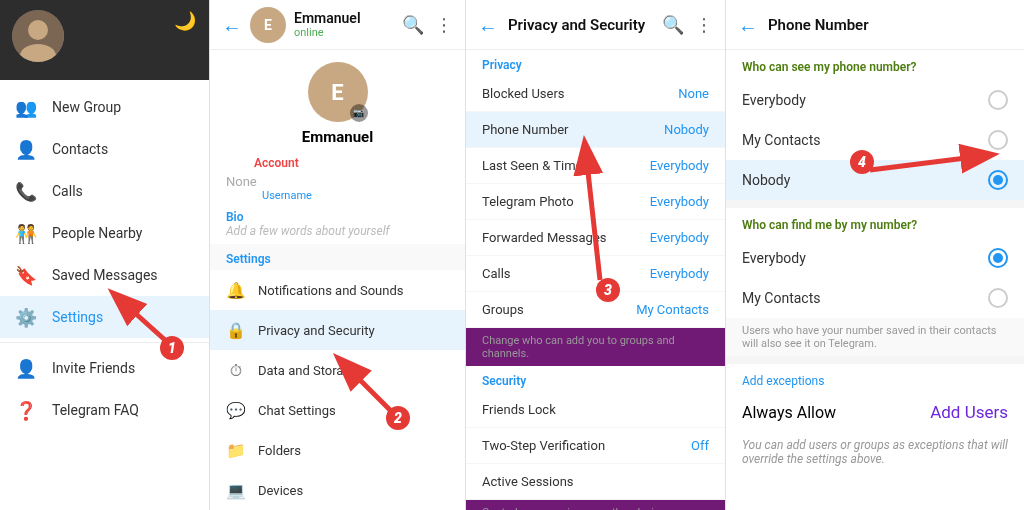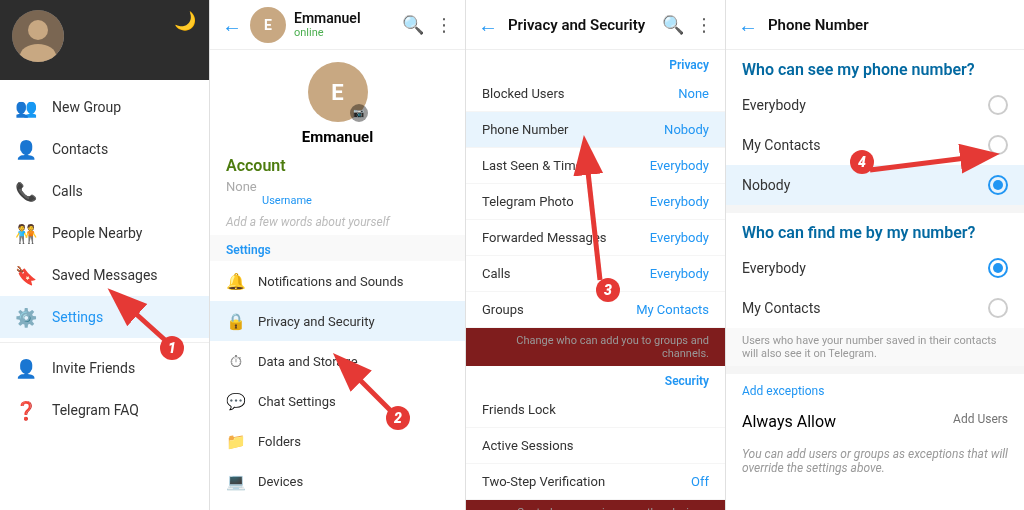--- a/index.html
+++ b/index.html
@@ -99,42 +99,42 @@
     .privacy-item {
       padding: 10px 16px;
       display: flex; justify-content: space-between; align-items: center;
       font-size: 13px; color: #333; cursor: pointer;
       border-bottom: 1px solid #f5f5f5;
     }
     .privacy-item-value { color: #2196f3; font-size: 13px; }
     .privacy-note {
       padding: 6px 16px;
       font-size: 11px; color: #999;
-      background: #7f1d1d;
+      background: #701a75;
     }
 
     
     .panel-phone {
       width: 298px;
       background: #fff;
       display: flex; flex-direction: column;
       height: 510px;
     }
     .phone-header {
       background: #fff;
       padding: 0 12px;
       display: flex; align-items: center; gap: 10px;
       height: 50px;
       border-bottom: 1px solid #eee;
     }
     .phone-header-back { color: #2196f3; font-size: 20px; cursor: pointer; }
     .phone-header-title { font-weight: 600; font-size: 15px; color: #111; }
     .phone-section-label {
       padding: 10px 16px 6px;
-      font-size: 16px; font-weight: 600; color: #0369a1;
+      font-size: 12px; font-weight: 600; color: #4d7c0f;
     }
     .phone-radio-item {
       padding: 10px 16px;
       display: flex; justify-content: space-between; align-items: center;
       font-size: 14px; color: #333; cursor: pointer;
     }
     .phone-radio-circle {
       width: 20px; height: 20px; border-radius: 50%; border: 2px solid #ccc;
       display: flex; align-items: center; justify-content: center;
     }
@@ -143,24 +143,24 @@
     .phone-note {
       padding: 6px 16px;
       font-size: 11px; color: #999;
       background: #f9f9f9;
     }
     .phone-add-exceptions-label {
       padding: 10px 16px 4px;
       font-size: 12px; font-weight: 400; color: #2196f3;
     }
     .phone-exceptions-row {
-      display: flex; justify-content: space-between; align-items: flex-start;
+      display: flex; justify-content: space-between; align-items: center;
       padding: 10px 16px;
     }
-    .phone-exceptions-add { font-size: 12px; color: #737373; cursor: pointer; }
+    .phone-exceptions-add { font-size: 17px; color: #6d28d9; cursor: pointer; }
     .phone-exceptions-note {
       padding: 6px 16px;
       font-size: 12px; color: #999; font-style: italic;
     }
 
     
     .arrows-container {
       position: absolute;
       top: 0; left: 0;
       width: 1024px; height: 510px;
@@ -238,24 +238,25 @@
 
   <div style="padding: 12px 16px 0; text-align: center; background: #fff;">
     <div style="position: relative; display: inline-block;">
       <div style="width:60px;height:60px;border-radius:50%;background:#c8a882;margin:0 auto 6px;display:flex;align-items:center;justify-content:center;color:#fff;font-size:22px;font-weight:bold;">E</div>
       <div style="position:absolute;bottom:6px;right:0;background:rgba(0,0,0,0.4);border-radius:50%;width:18px;height:18px;display:flex;align-items:center;justify-content:center;font-size:9px;color:#fff;">📷</div>
     </div>
     <div style="font-weight:700;font-size:15px;">Emmanuel</div>
   </div>
 
   <div style="padding: 6px 16px; background: #fff;">
-    <div style="font-size:16px;color:#4d7c0f;font-weight:600;padding:4px 0;">Account</div>
+    <div style="font-size:12px;color:#ef4444;font-weight:600;padding:4px 0;margin-left:28px;">Account</div>
     <div style="font-size:13px;color:#aaa;">None</div>
     <div style="font-size:11px;color:#2196f3;margin-left:36px;">Username</div>
     <div style="height:8px;"></div>
+    <div style="font-size:12px;color:#2196f3;font-weight:600;">Bio</div>
     <div style="font-size:12px;color:#bbb;font-style:italic;">Add a few words about yourself</div>
   </div>
 
   <div class="chat-section-label">Settings</div>
   <div>
     <div class="chat-setting-item">
       <span class="chat-setting-icon">🔔</span>
       <span>Notifications and Sounds</span>
     </div>
     <div class="chat-setting-item" style="background:#e8f4fd;">
@@ -283,21 +284,21 @@
 
 <div class="panel-privacy">
   <div class="privacy-header">
     <span class="privacy-header-back">←</span>
     <span class="privacy-header-title">Privacy and Security</span>
     <div class="privacy-header-actions">
       <span>🔍</span>
       <span>⋮</span>
     </div>
   </div>
-  <div style="overflow-y: auto; flex: 1; text-align: right;">
+  <div style="overflow-y: auto; flex: 1;">
     <div class="privacy-section-label">Privacy</div>
     <div class="privacy-item">
       <span>Blocked Users</span>
       <span class="privacy-item-value">None</span>
     </div>
     <div class="privacy-item" style="background:#e8f4fd;">
       <span>Phone Number</span>
       <span class="privacy-item-value">Nobody</span>
     </div>
     <div class="privacy-item">
@@ -320,26 +321,26 @@
       <span>Groups</span>
       <span class="privacy-item-value">My Contacts</span>
     </div>
     <div class="privacy-note">Change who can add you to groups and channels.</div>
     <div class="privacy-section-label">Security</div>
     <div class="privacy-item">
       <span>Friends Lock</span>
       <span class="privacy-item-value"></span>
     </div>
     <div class="privacy-item">
+      <span>Two-Step Verification</span>
+      <span class="privacy-item-value">Off</span>
+    </div>
+    <div class="privacy-item">
       <span>Active Sessions</span>
       <span class="privacy-item-value"></span>
-    </div>
-    <div class="privacy-item">
-      <span>Two-Step Verification</span>
-      <span class="privacy-item-value">Off</span>
     </div>
     <div class="privacy-note">Control your sessions on other devices.</div>
   </div>
 </div>
 
 <div class="panel-phone">
   <div class="phone-header">
     <span class="phone-header-back">←</span>
     <span class="phone-header-title">Phone Number</span>
   </div>

